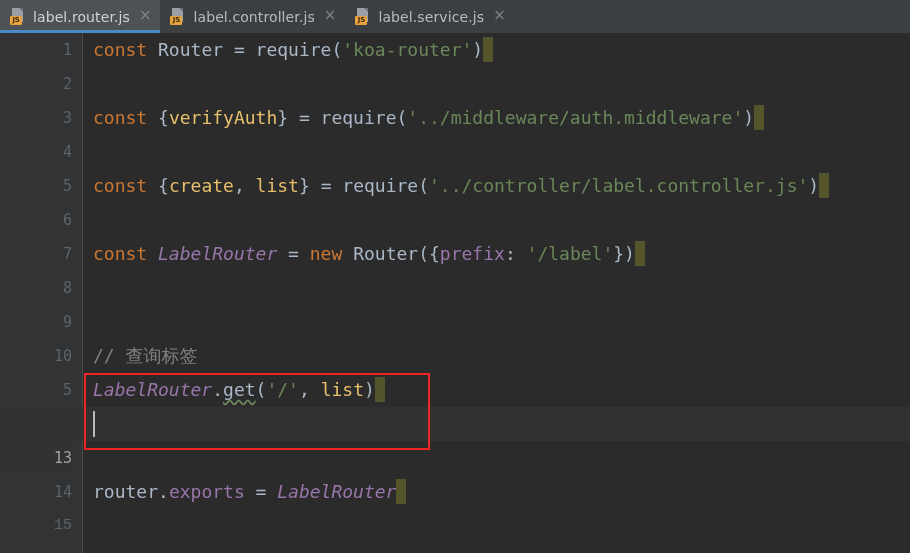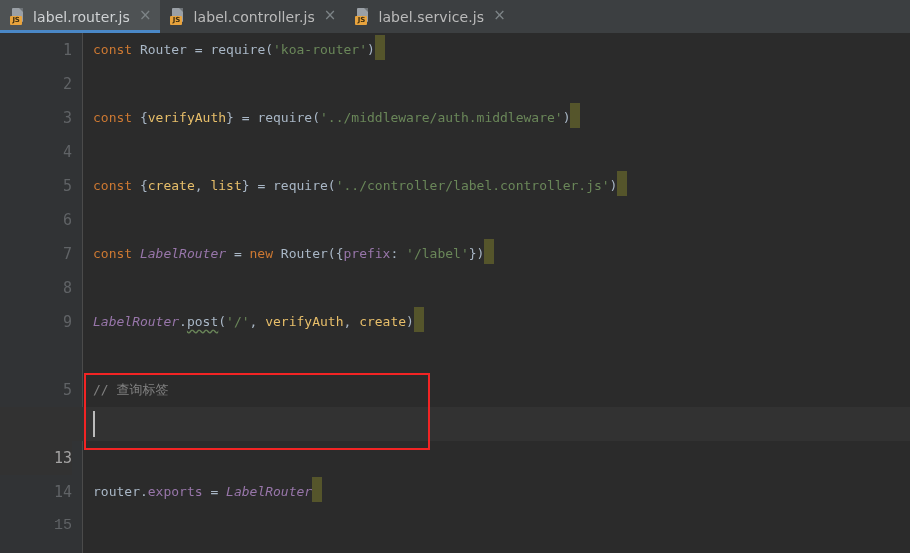--- a/index.html
+++ b/index.html
@@ -147,21 +147,21 @@
     line-height: 34px;
   }
   .ln.current {
     color: #a4a3a3;
     background: #323232;
   }
   .code {
     position: relative;
     padding-left: 9px;
     font-family: "DejaVu Sans Mono", "Liberation Mono", monospace;
-    font-size: 13px;
+    font-size: 18px;
     white-space: pre;
     color: #a9b7c6;
     height: 34px;
     line-height: 34px;
   }
 
   
   .kw   { color: #cc7832; }
   .id   { color: #a9b7c6; }
   .str  { color: #6a8759; }
@@ -244,20 +244,21 @@
     <div class="gutter">
         <div class="ln" style="top: 0px; position: absolute;">1</div>
         <div class="ln" style="top: 34px; position: absolute;">2</div>
         <div class="ln" style="top: 68px; position: absolute;">3</div>
         <div class="ln" style="top: 102px; position: absolute;">4</div>
         <div class="ln" style="top: 136px; position: absolute;">5</div>
         <div class="ln" style="top: 170px; position: absolute;">6</div>
         <div class="ln" style="top: 204px; position: absolute;">7</div>
         <div class="ln" style="top: 238px; position: absolute;">8</div>
         <div class="ln" style="top: 272px; position: absolute;">9</div>
+        <div class="ln" style="top: 306px; position: absolute;">10</div>
         <div class="ln" style="top: 340px; position: absolute;">5</div>
         <div class="ln" style="top: 370px; position: absolute;">12</div>
         <div class="ln current" style="top: 408px; position: absolute;">13</div>
         <div class="ln" style="top: 442px; position: absolute;">14</div>
         <div class="ln" style="top: 476px; position: absolute; font-family: Liberation Mono, monospace;">15</div>
       </div>
     <div class="code-area" id="code-area">
         <div class="row">
           <div class="code"><span class="kw">const</span><span class="punc"> </span><span class="id">Router</span><span class="punc"> = </span><span class="fn">require</span><span class="punc">(</span><span class="str">'koa-router'</span><span class="punc">)</span><span class="marker"></span></div>
         </div>
@@ -276,27 +277,27 @@
         <div class="row">
           <div class="code"></div>
         </div>
         <div class="row">
           <div class="code"><span class="kw">const</span><span class="punc"> </span><span class="var">LabelRouter</span><span class="punc"> = </span><span class="kw">new</span><span class="punc"> </span><span class="id">Router</span><span class="punc">({</span><span class="fld">prefix</span><span class="punc">: </span><span class="str">'/label'</span><span class="punc">})</span><span class="marker"></span></div>
         </div>
         <div class="row">
           <div class="code"></div>
         </div>
         <div class="row">
-          <div class="code"><span class="var">LabelRouter</span><span class="punc">.</span><span class="squig">post</span><span class="punc">(</span><span class="str">'/'</span><span class="punc">, </span><span class="parm">verifyAuth</span><span class="punc">, </span><span class="parm">create</span><span class="punc">)</span><span class="marker"></span></div>
-        </div>
-        <div class="row">
           <div class="code"></div>
         </div>
         <div class="row">
           <div class="code"><span class="cmt">// 查询标签</span></div>
+        </div>
+        <div class="row">
+          <div class="code"><span class="var">LabelRouter</span><span class="punc">.</span><span class="squig">get</span><span class="punc">(</span><span class="str">'/'</span><span class="punc">, </span><span class="parm">list</span><span class="punc">)</span><span class="marker"></span></div>
         </div>
         <div class="row current">
           <div class="hl"></div>
           <div class="code"><span class="caret"></span></div>
         </div>
         <div class="row">
           <div class="code"></div>
         </div>
         <div class="row">
           <div class="code"><span class="id">router</span><span class="punc">.</span><span class="fld">exports</span><span class="punc"> = </span><span class="var">LabelRouter</span><span class="marker"></span></div>

